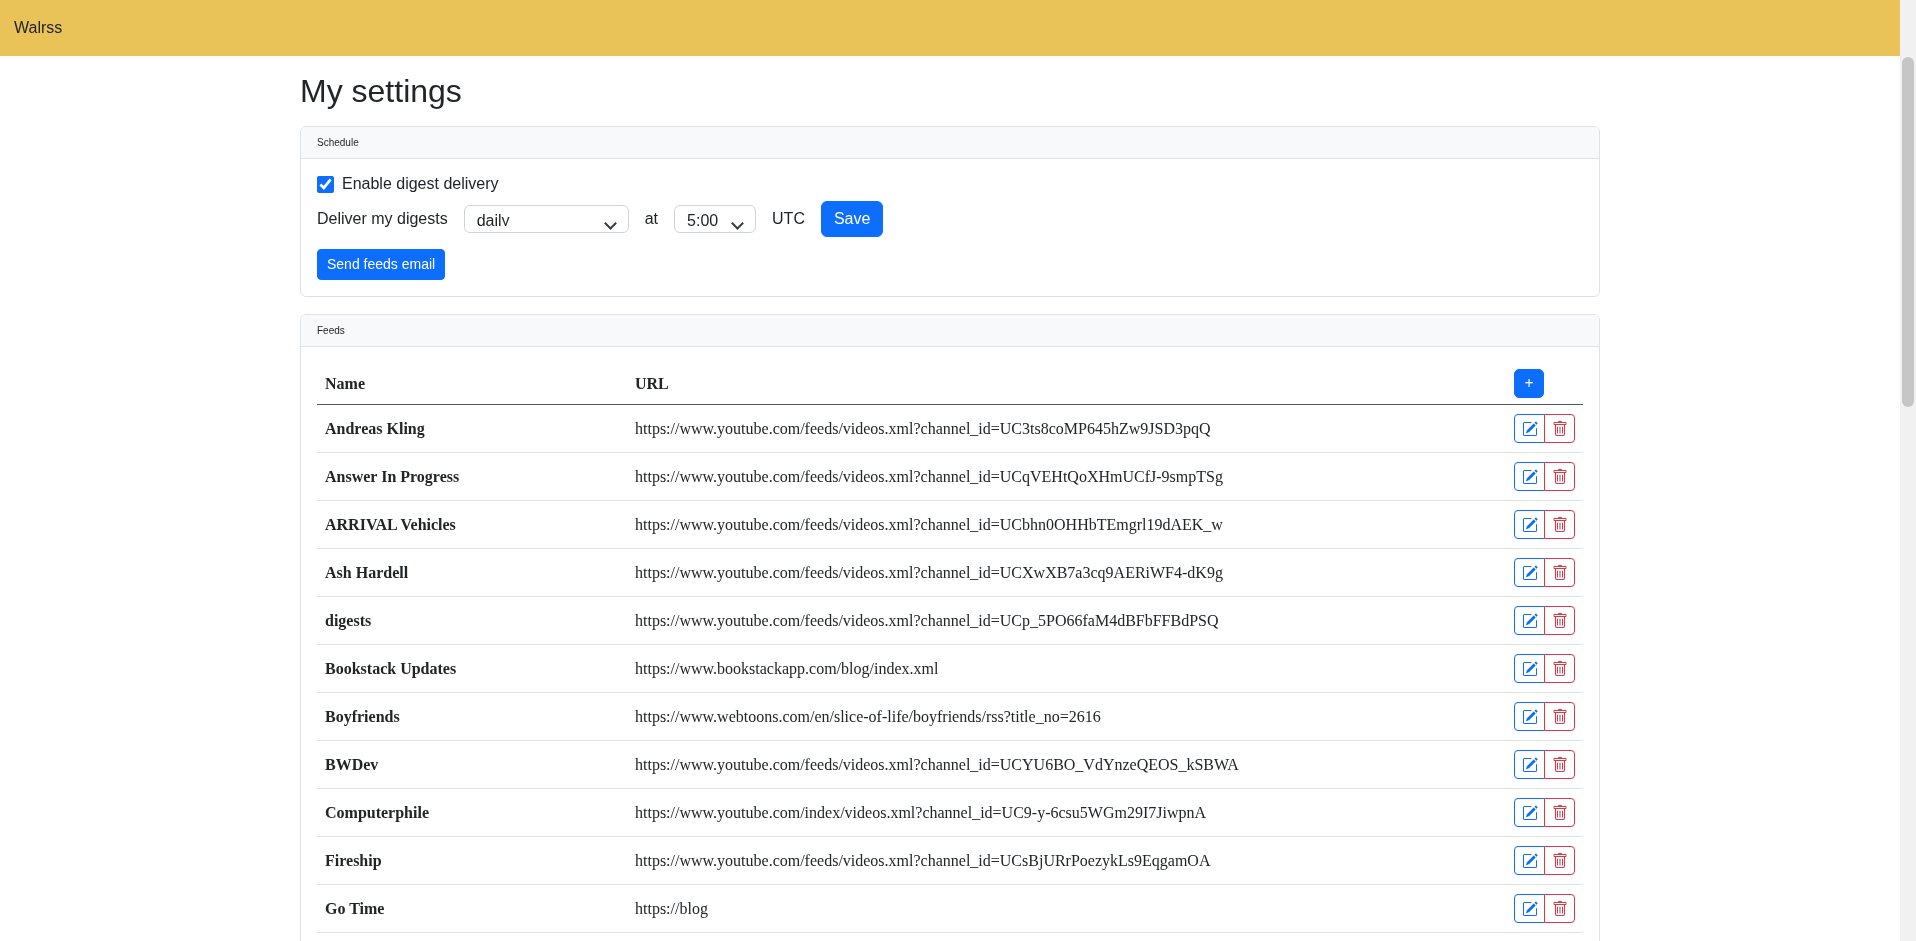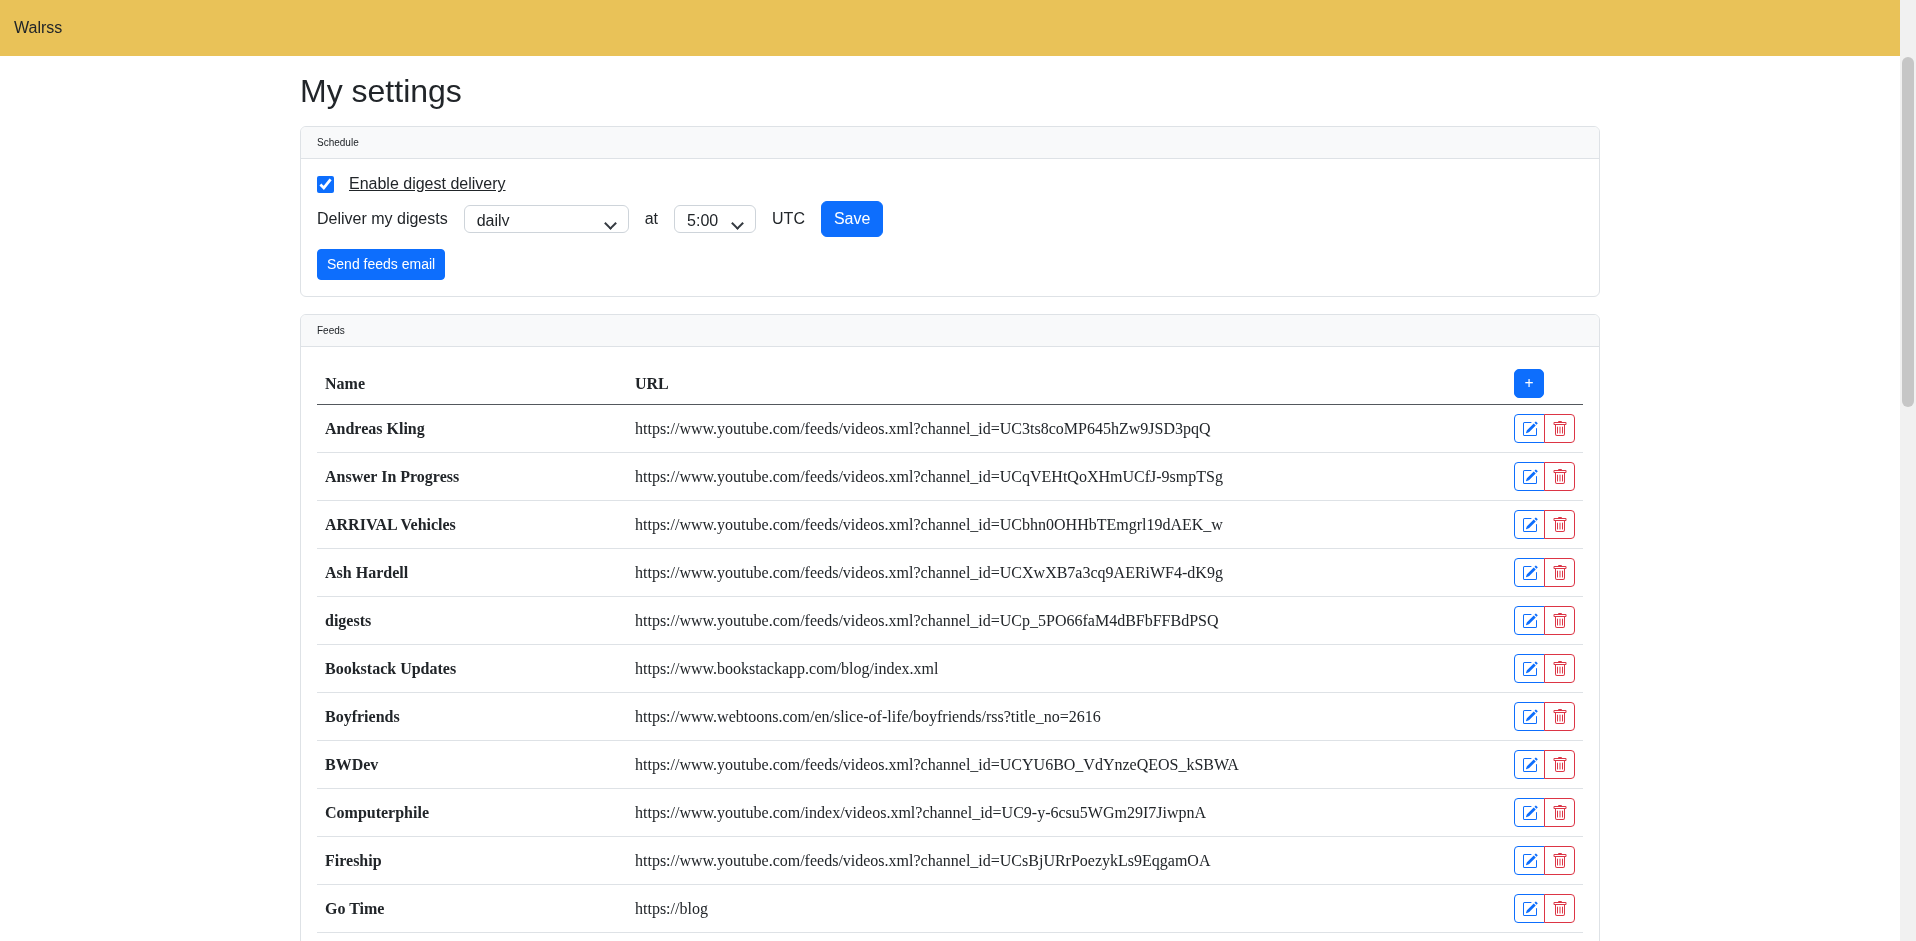--- a/index.html
+++ b/index.html
@@ -11,21 +11,21 @@
   .navbar{height:56px;background:var(--navbar_bg,#e9c258);display:flex;align-items:center;padding:0 14px;}
   .brand{font-size:16px;color:#212529;cursor:pointer;}
 
   .container{max-width:1300px;margin:0 auto;}
   h1.page-title{font-size:32px;font-weight:500;margin:16px 0;line-height:1.2;}
 
   .card{border:1px solid #dee2e6;border-radius:6px;background:#fff;margin-bottom:17px;overflow:hidden;}
   .card-header{padding:8px 16px;background:#f8f9fa;border-bottom:1px solid #dee2e6;font-size:10px;line-height:1.5;}
   .card-body{padding:16px;}
 
-  .check-row{display:flex;align-items:center;gap:15px;margin-bottom:8px;text-decoration:underline;}
+  .check-row{display:flex;align-items:center;gap:8px;margin-bottom:8px;}
   .check-row input{width:17px;height:17px;accent-color:var(--primary,#0d6efd);cursor:pointer;}
   .check-row label{cursor:pointer;}
 
   .deliver-row{display:flex;align-items:center;gap:16px;margin-bottom:12px;}
   .select-wrap{position:relative;display:inline-block;}
   .select-wrap select{appearance:none;-webkit-appearance:none;border:1px solid #ced4da;border-radius:6px;
     background:#fff;font:inherit;color:#212529;padding:6px 34px 6px 12px;height:28px;cursor:pointer;}
   .select-wrap::after{content:"";position:absolute;right:14px;top:14px;width:7px;height:7px;
     border-right:2px solid #343a40;border-bottom:2px solid #343a40;transform:rotate(45deg);pointer-events:none;}
   select.freq{width:165px}

